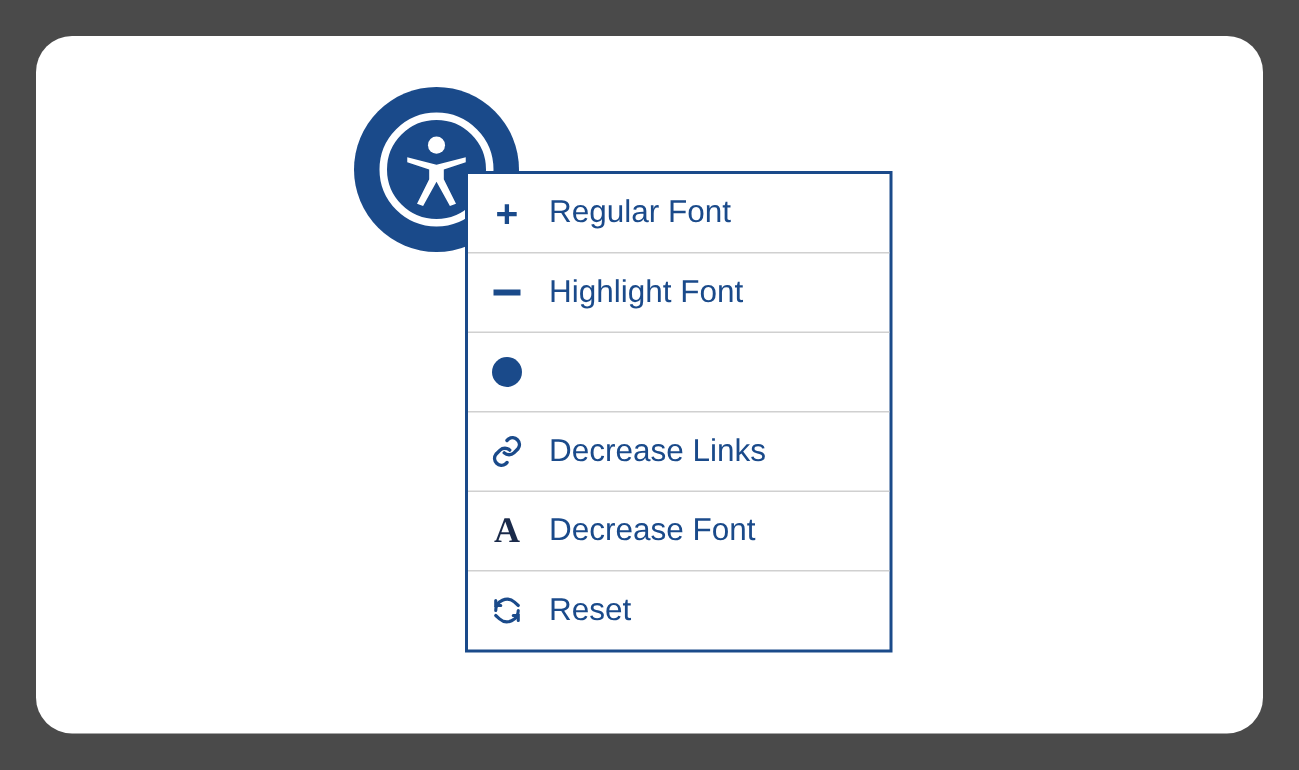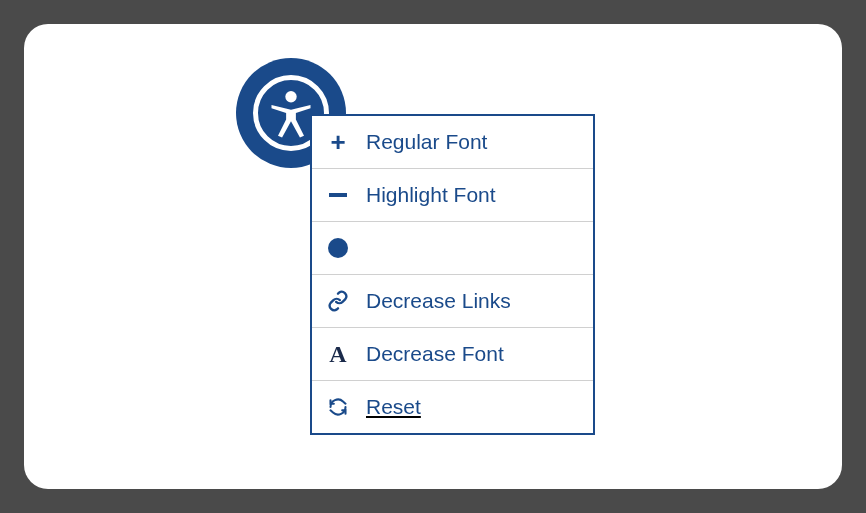--- a/index.html
+++ b/index.html
@@ -53,21 +53,21 @@
       z-index: 2;
     }
     .menu-item {
       display: flex;
       align-items: center;
       padding: 14px 14px;
       border-bottom: 1px solid #d0d0d0;
       cursor: pointer;
       gap: 16px;
     }
-    .menu-item:last-child { border-bottom: none; text-decoration: underline; }
+    .menu-item:last-child { border-bottom: none; }
     .menu-icon {
       width: 24px;
       height: 24px;
       display: flex;
       align-items: center;
       justify-content: center;
       color: #1a4a8a;
       flex-shrink: 0;
     }
     .menu-label {

